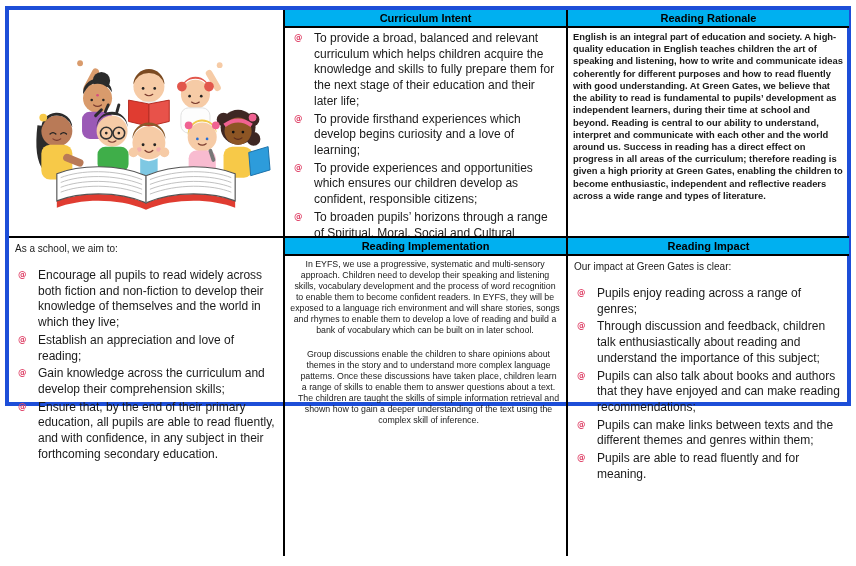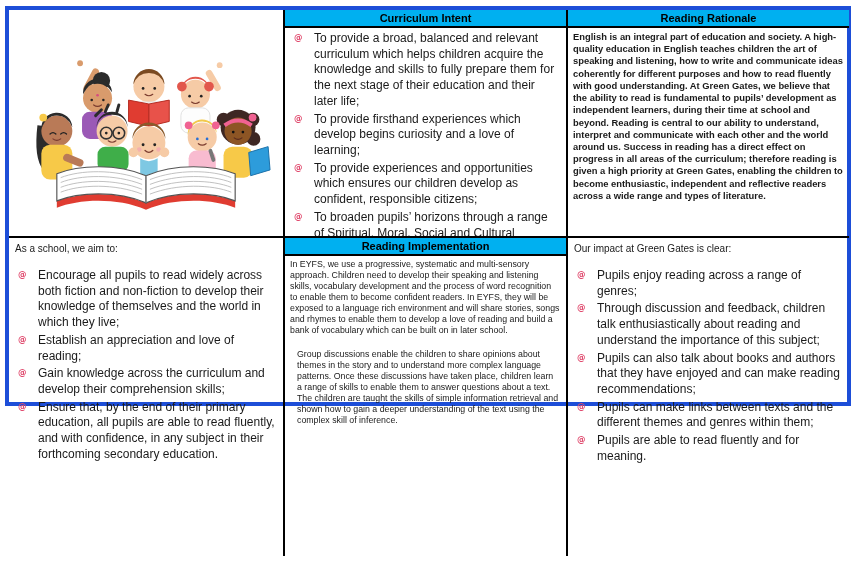--- a/index.html
+++ b/index.html
@@ -26,21 +26,21 @@
   }
   .cell-body{flex:1 1 auto;padding:3px 6px 2px 5px;overflow:hidden;}
   .intro{font-size:10px;line-height:1.3;margin:1px 0 13px 1px;}
   .bullet-list{display:block;}
   .bullet-item{display:grid;grid-template-columns:24px 1fr;margin:0 0 2px 0;}
   .bullet-marker{
     color:#E04A6E;font-weight:bold;font-size:8.5px;line-height:12px;
     padding-left:4px;font-family:"DejaVu Sans",sans-serif;
   }
   .bullet-text{font-size:12px;line-height:1.31;}
-  .para-list p{margin:0 0 12px 0;font-size:8.8px;line-height:1.26;}
+  .para-list p{margin:0 0 12px 0;font-size:8.8px;line-height:1.26;text-align:center;}
   .para-list p:last-child{margin-bottom:0;margin-left:7px;}
   .body-text{font-size:9.4px;line-height:1.3;font-weight:bold;}
   .impact .bullet-text, .intent .bullet-text{font-size:12px;}
   .clipart-wrap{
     flex:1 1 auto;display:flex;align-items:flex-end;justify-content:center;
     padding-bottom:12px;
   }
   .clipart-wrap svg{display:block;}
 </style>
 </head>
@@ -237,20 +237,21 @@
     <div class="cell-header">Reading Implementation</div>
     <div class="cell-body">
       <div class="para-list">
           <p>In EYFS, we use a progressive, systematic and multi-sensory approach. Children need to develop their speaking and listening skills, vocabulary development and the process of word recognition to enable them to become confident readers. In EYFS, they will be exposed to a language rich environment and will share stories, songs and rhymes to enable them to develop a love of reading and build a bank of vocabulary which can be built on in later school.</p>
           <p>Group discussions enable the children to share opinions about themes in the story and to understand more complex language patterns. Once these discussions have taken place, children learn a range of skills to enable them to answer questions about a text. The children are taught the skills of simple information retrieval and shown how to gain a deeper understanding of the text using the complex skill of inference.</p>
         </div>
     </div>
   </div>
 
   <div class="cell impact">
+    <div class="cell-header">Reading Impact</div>
     <div class="cell-body">
       <div class="intro">Our impact at Green Gates is clear:</div>
       <div class="bullet-list">
           <div class="bullet-item">
           <span class="bullet-marker">@</span>
           <span class="bullet-text">Pupils enjoy reading across a range of genres;</span>
         </div>
           <div class="bullet-item">
           <span class="bullet-marker">@</span>
           <span class="bullet-text">Through discussion and feedback, children talk enthusiastically about reading and understand the importance of this subject;</span>

